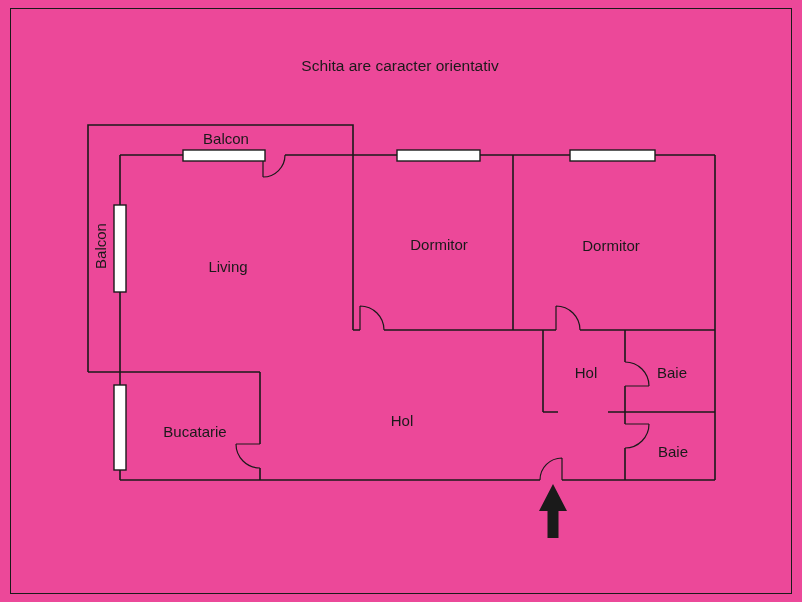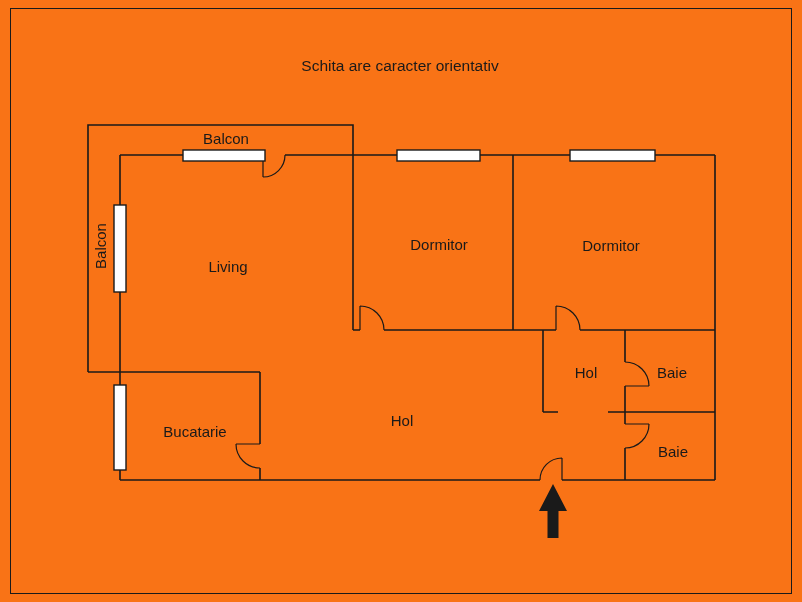--- a/index.html
+++ b/index.html
@@ -4,21 +4,21 @@
 <style>
   html, body {
     margin: 0;
     padding: 0;
     background: #ffffff;
   }
   .page {
     position: relative;
     width: 802px;
     height: 602px;
-    background: #f97316;
+    background: #ec4899;
     overflow: hidden;
     text-align: center;
   }
   svg text {
     font-family: "Liberation Sans", sans-serif;
     fill: #1a1a1a;
     text-anchor: middle;
   }
   .title-text { font-size: 15.5px; }
   .room-text  { font-size: 15px; }

